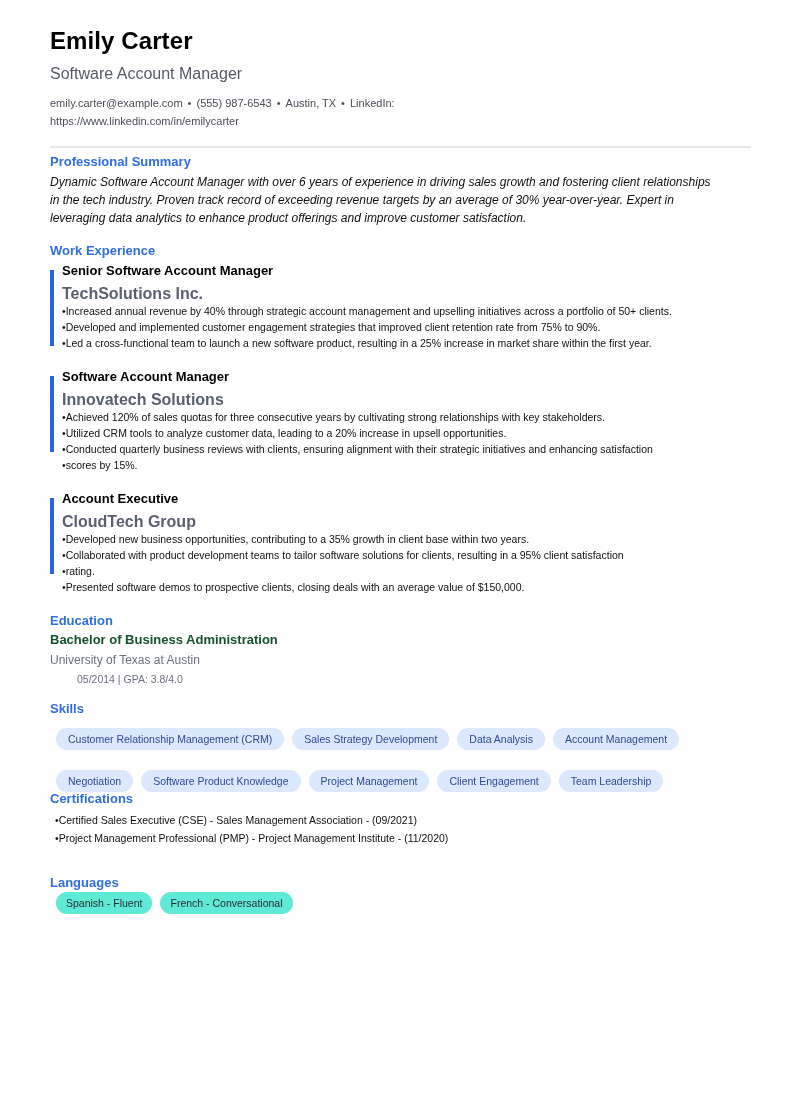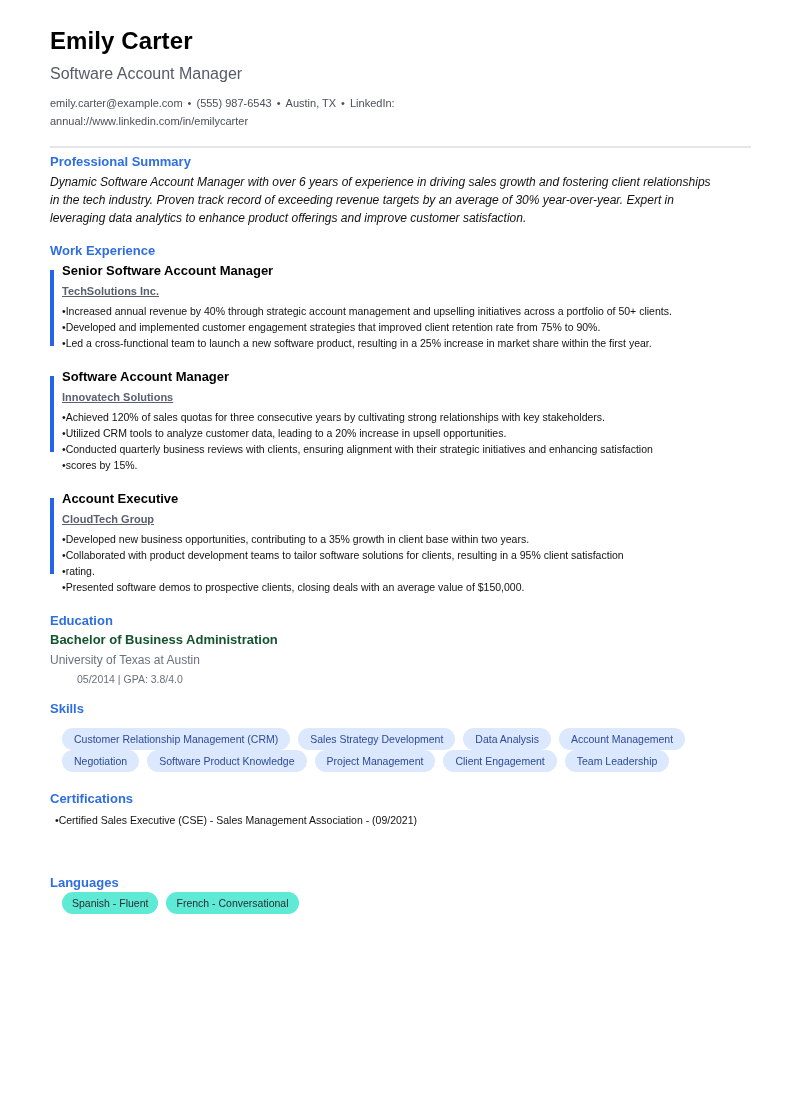--- a/index.html
+++ b/index.html
@@ -88,24 +88,23 @@
       left: 12px;
       top: 0;
       font-size: 13px;
       font-weight: bold;
       color: #000;
     }
     .job .company {
       position: absolute;
       left: 12px;
       top: 22px;
-      font-size: 11px;
+      font-size: 16px;
       font-weight: bold;
       color: #5a6070;
-      text-decoration: underline;
     }
     .job ul {
       position: absolute;
       left: 12px;
       top: 40px;
       margin: 0;
       padding: 0;
       list-style: none;
       font-size: 10.5px;
       line-height: 16px;
@@ -130,24 +129,24 @@
     .edu-meta {
       position: absolute;
       top: 673px;
       left: 0;
       font-size: 10.5px;
       color: #6b7080;
       padding-left: 27px;
     }
     .chips {
       position: absolute;
-      left: 12px;
+      left: 6px;
       display: flex;
       flex-wrap: wrap;
-      gap: 0 8px;
+      gap: 20px 8px;
       width: 701px;
     }
     .chip {
       display: inline-block;
       height: 22px;
       line-height: 22px;
       padding: 0 12px;
       border-radius: 11px;
       font-size: 10.5px;
       white-space: nowrap;
@@ -168,21 +167,21 @@
     .certs li::before { content: "\2022 "; }
   </style>
 </head>
 <body>
 
 <div class="page">
 
   <div class="name">Emily Carter</div>
   <div class="headline">Software Account Manager</div>
   <div class="contact">
-    <span>emily.carter@example.com</span><span class="sep">•</span><span>(555) 987-6543</span><span class="sep">•</span><span>Austin, TX</span><span class="sep">•</span><span>LinkedIn:</span><br><span>annual://www.linkedin.com/in/emilycarter</span>
+    <span>emily.carter@example.com</span><span class="sep">•</span><span>(555) 987-6543</span><span class="sep">•</span><span>Austin, TX</span><span class="sep">•</span><span>LinkedIn:</span><br><span>https://www.linkedin.com/in/emilycarter</span>
   </div>
   <div class="divider"></div>
 
   <div class="section-title" style="top:154px">Professional Summary</div>
   <div class="summary">
     <div>Dynamic Software Account Manager with over 6 years of experience in driving sales growth and fostering client relationships</div>
     <div>in the tech industry. Proven track record of exceeding revenue targets by an average of 30% year-over-year. Expert in</div>
     <div>leveraging data analytics to enhance product offerings and improve customer satisfaction.</div>
   </div>
 
@@ -237,20 +236,21 @@
     <span class="chip skill">Negotiation</span>
     <span class="chip skill">Software Product Knowledge</span>
     <span class="chip skill">Project Management</span>
     <span class="chip skill">Client Engagement</span>
     <span class="chip skill">Team Leadership</span>
   </div>
 
   <div class="section-title" style="top:791px">Certifications</div>
   <ul class="certs">
     <li>Certified Sales Executive (CSE) - Sales Management Association - (09/2021)</li>
+    <li>Project Management Professional (PMP) - Project Management Institute - (11/2020)</li>
   </ul>
 
   <div class="section-title" style="top:875px">Languages</div>
   <div class="chips" style="top:892px">
     <span class="chip lang">Spanish - Fluent</span>
     <span class="chip lang">French - Conversational</span>
   </div>
 
 </div>
 

